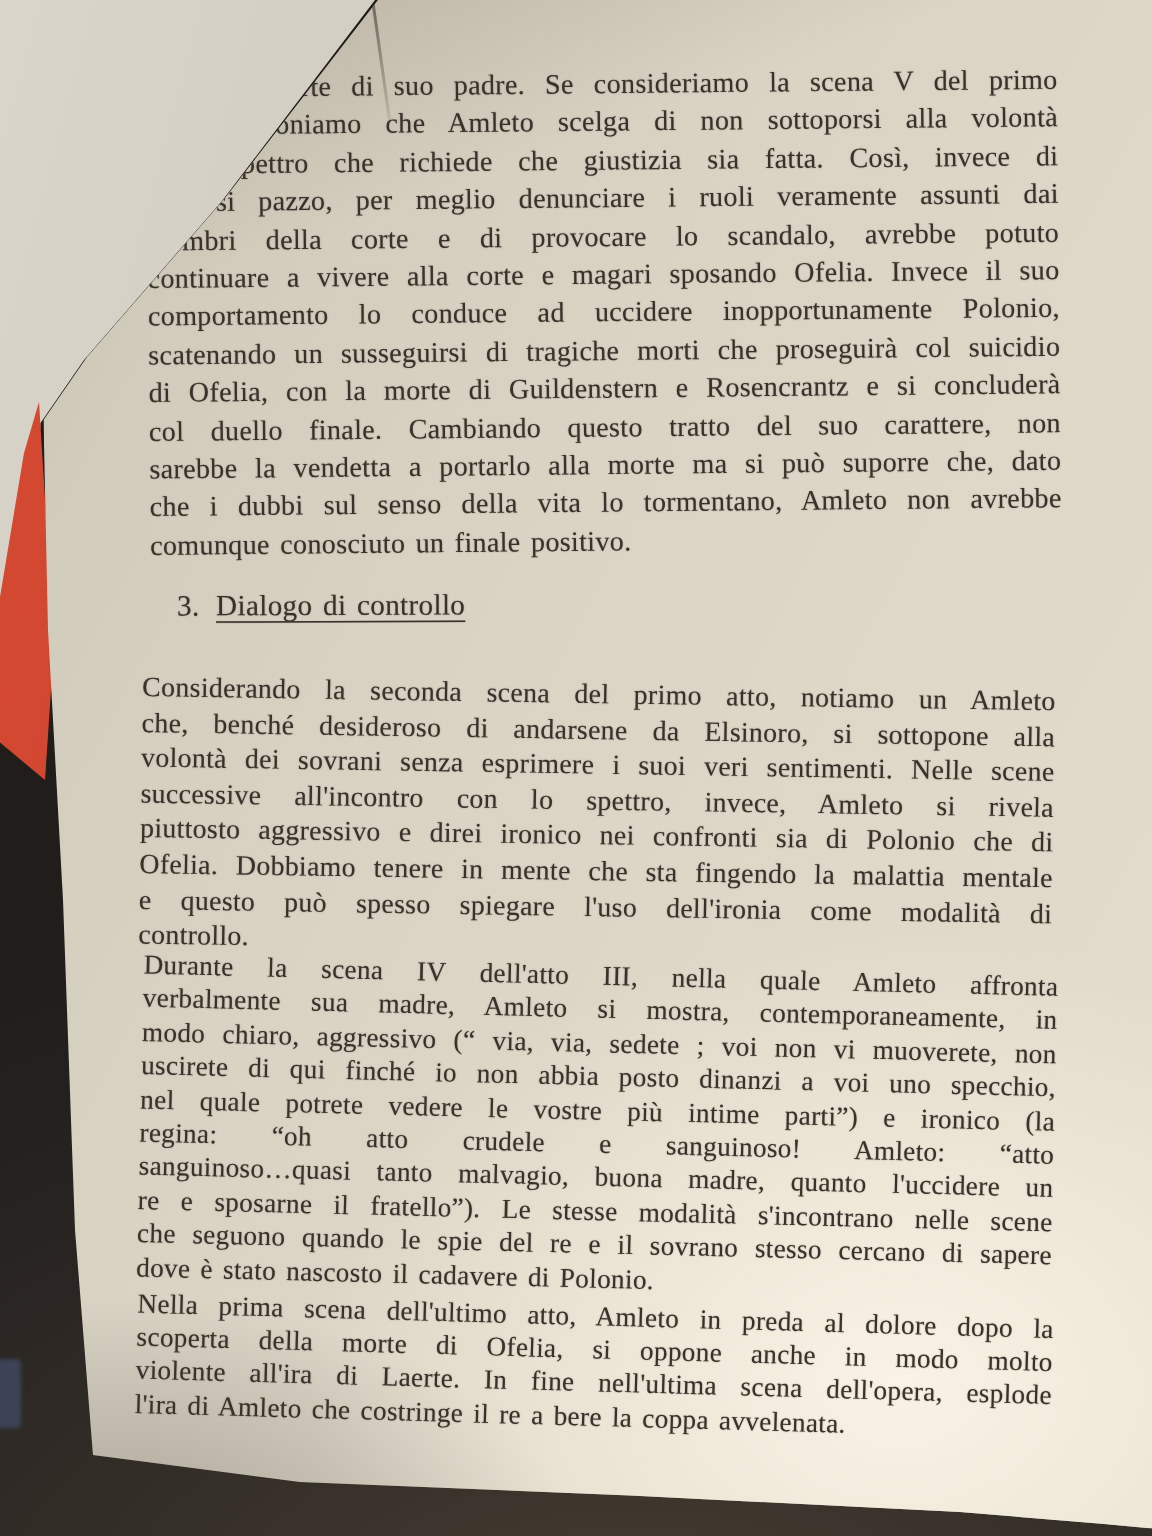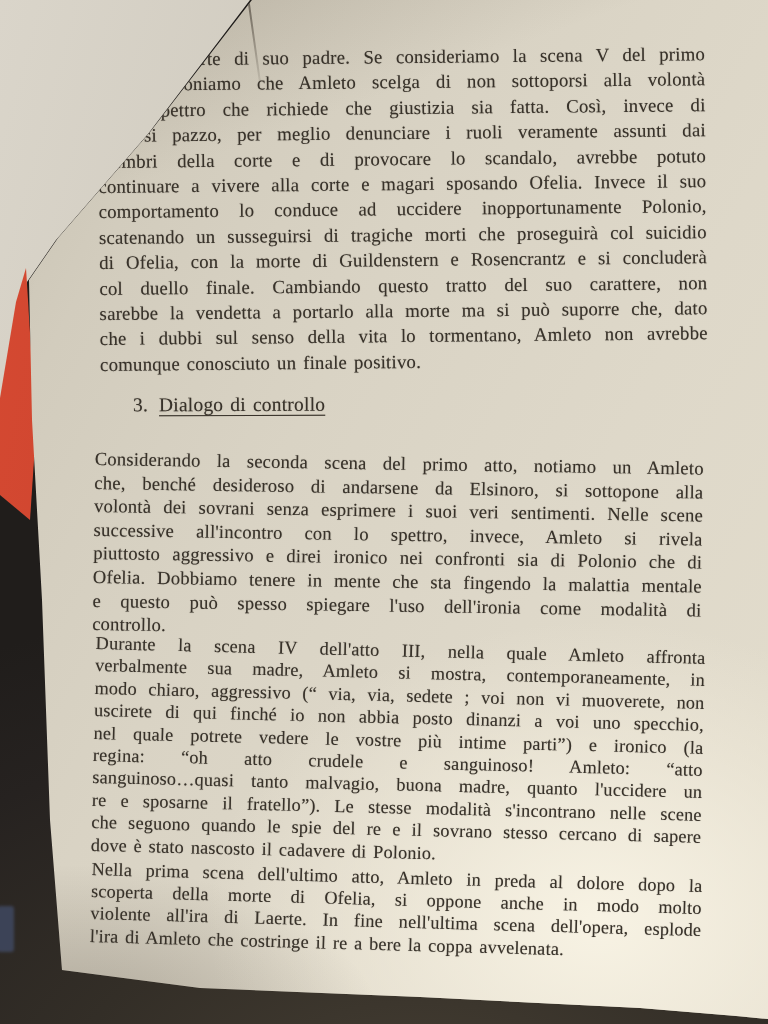--- a/index.html
+++ b/index.html
@@ -56,21 +56,21 @@
   .para, .heading {
     position: absolute;
     color: #38322a;
     text-shadow: 0 0 1px rgba(56,50,42,0.45);
     letter-spacing: 0.2px;
     word-spacing: 2px;
   }
   .text-line { text-align: justify; text-align-last: justify; }
   .text-line.last { text-align-last: left; }
   .p1 { left: 97px; top: 47px;  width: 608px; font-size: 18.8px; line-height: 25.4px; transform: rotate(-0.55deg); transform-origin: left top; }
-  .heading { left: 133px; top: 394px; font-size: 19.5px; transform: rotate(-0.2deg); }
+  .heading { left: 118px; top: 394px; font-size: 19.5px; transform: rotate(-0.2deg); }
   .heading .h-num { margin-right: 11px; }
   .heading .h-title { text-decoration: underline; text-decoration-thickness: 1.3px; text-underline-offset: 4px; }
   .p2 { left: 95px; top: 447px; width: 609px; font-size: 18.6px; line-height: 23.6px; transform: rotate(0.9deg); transform-origin: left top; }
   .p3 { left: 96px; top: 632px; width: 610px; font-size: 18.2px; line-height: 22.4px; transform: rotate(1.4deg); transform-origin: left top; }
   .p4 { left: 92px; top: 858px; width: 611px; font-size: 18.2px; line-height: 22.2px; transform: rotate(1.6deg); transform-origin: left top; }
 </style>
 </head>
 <body>
 
 <div class="scene">

